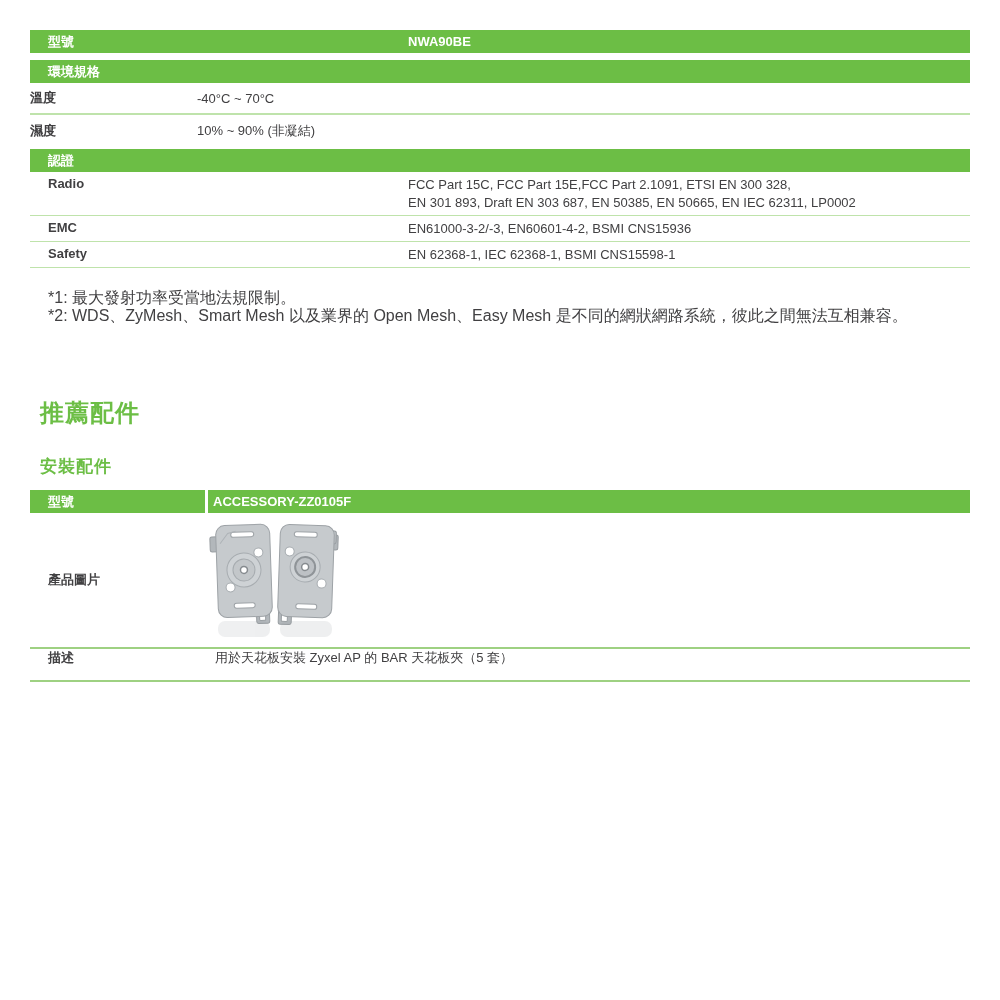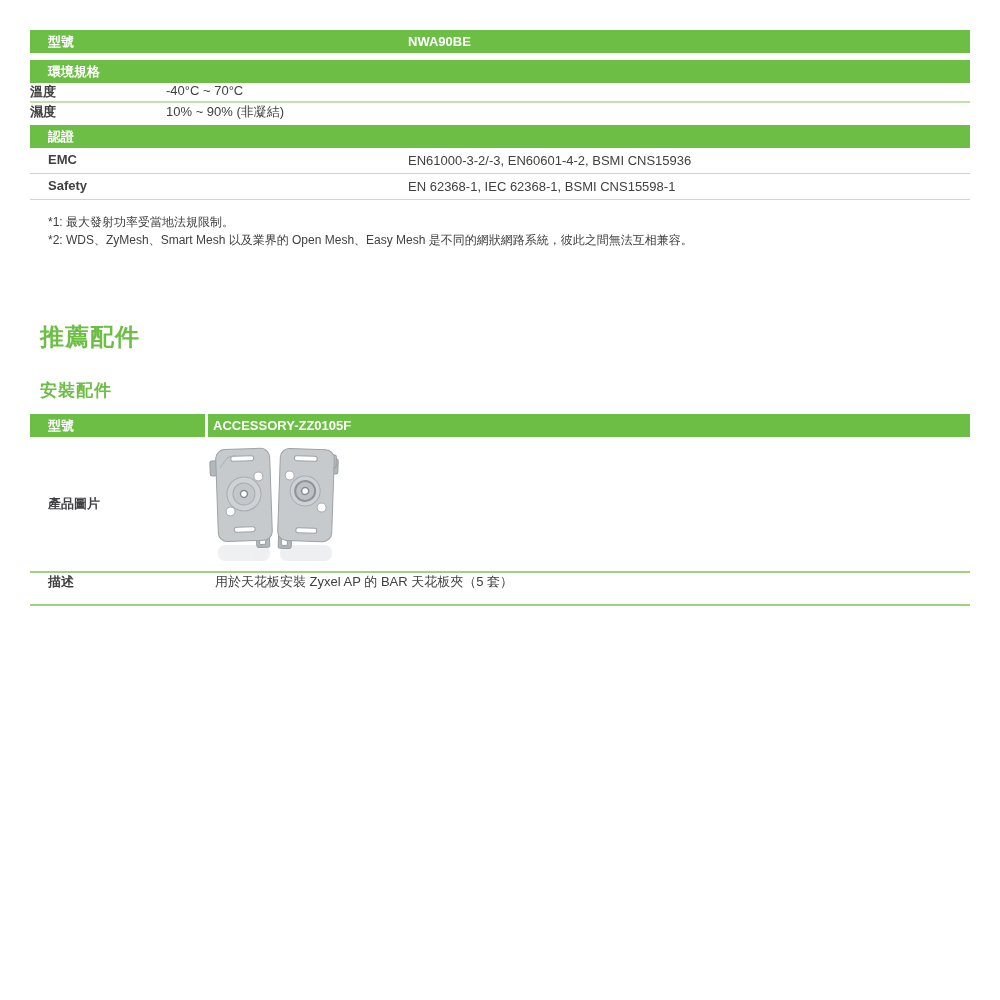--- a/index.html
+++ b/index.html
@@ -12,30 +12,30 @@
     height:23px; display:flex; align-items:center; position:relative; }
   .grow .c-label { padding-left:18px; }
   .grow .c-value { position:absolute; left:378px; }
   .gap7 { height:7px; }
   .gap2 { height:2px; }
 
   .storage-row { display:flex; position:relative; font-size:13px; }
   .storage-row .c-label { width:242px; padding-left:18px; font-weight:bold;
     display:flex; align-items:center; }
   .sub { flex:1; }
-  .sub-row { display:flex; height:20px; align-items:flex-start; position:relative; }
+  .sub-row { display:flex; height:32px; align-items:center; position:relative;gap:31px; }
   .sub-row .sub-name { width:136px; font-weight:bold; }
   .sub-row.lined { border-bottom:2px solid #bfe3ab; }
 
   .cert-row { display:flex; position:relative; font-size:13px;
     padding:4px 0 3px 0; border-bottom:1px solid #bfe3ab; }
   .cert-row .c-label { width:378px; padding-left:18px; font-weight:bold; }
   .cert-row .c-val { line-height:18px; }
 
-  .footnotes { margin-top:13px; font-size:12px; line-height:18px;
+  .footnotes { margin-top:21px; font-size:16px; line-height:18px;
     padding-left:18px; color:#414042; }
 
   
   .h1 { margin-top:72px; padding-left:10px; font-size:24px; font-weight:bold;
     color:#6cbe45; letter-spacing:1px; }
   .h2 { margin-top:26px; padding-left:10px; font-size:17px; font-weight:bold;
     color:#6cbe45; letter-spacing:1px; }
 
   
   .acc-table { margin-top:12px; }
@@ -80,20 +80,27 @@
         <span>10% ~ 90% (非凝結)</span>
       </div>
     </div>
   </div>
   <div class="gap2"></div>
 
   <div class="grow">
     <span class="c-label">認證</span>
   </div>
 
+  <div class="cert-row">
+    <div class="c-label">Radio</div>
+    <div class="c-val">
+      <div>FCC Part 15C, FCC Part 15E,FCC Part 2.1091, ETSI EN 300 328,</div>
+      <div>EN 301 893, Draft EN 303 687, EN 50385, EN 50665, EN IEC 62311, LP0002</div>
+    </div>
+  </div>
 
   <div class="cert-row">
     <div class="c-label">EMC</div>
     <div class="c-val">
       <div>EN61000-3-2/-3, EN60601-4-2, BSMI CNS15936</div>
     </div>
   </div>
 
   <div class="cert-row">
     <div class="c-label">Safety</div>

